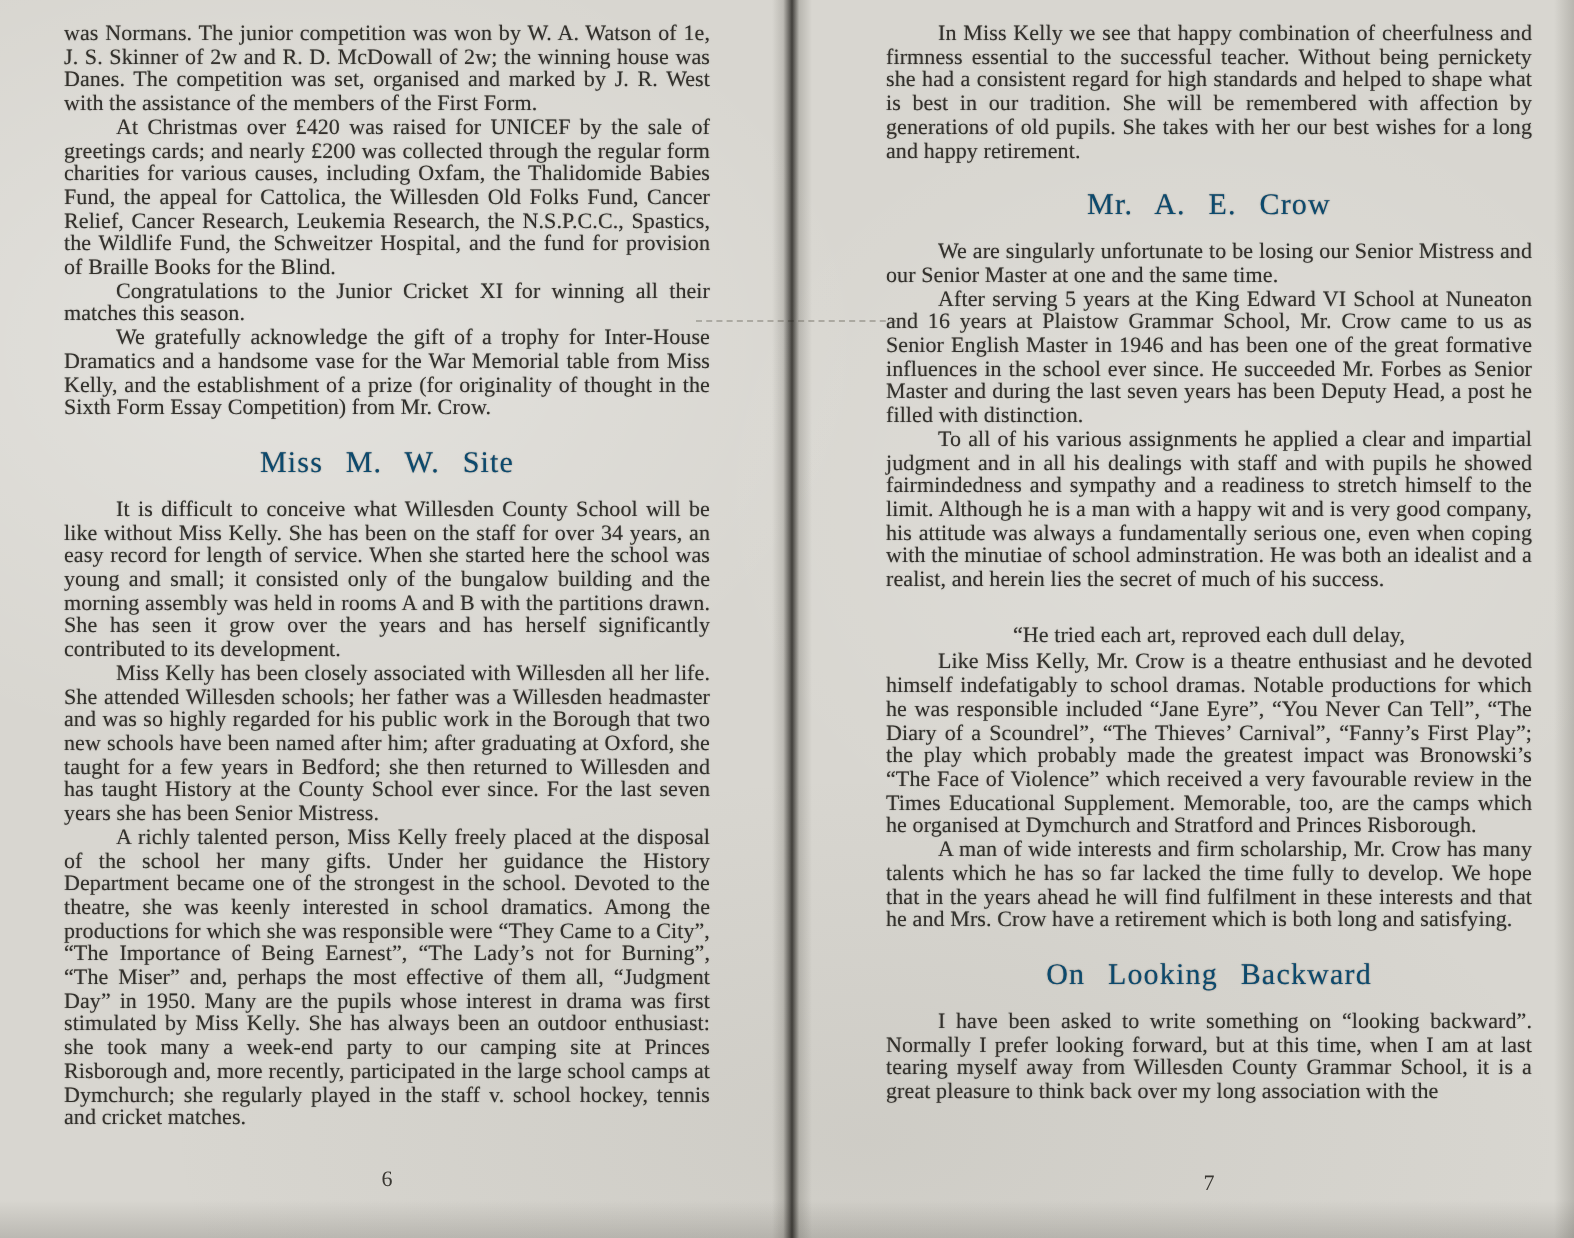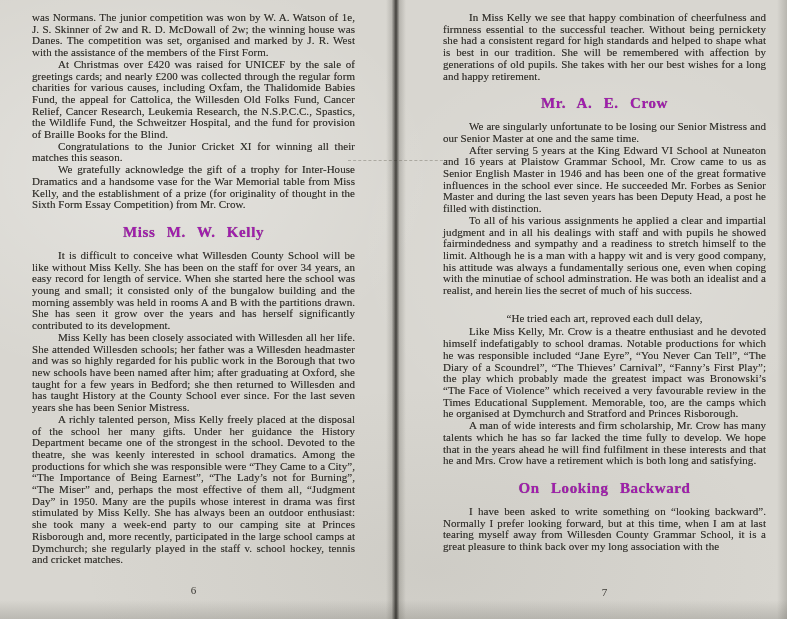--- a/index.html
+++ b/index.html
@@ -24,25 +24,25 @@
     text-align: justify;
     letter-spacing: 0.05px;
     text-shadow: 0 0 0.6px rgba(51,49,44,0.55);
   }
   #col-left  { left: 32px; }
   #col-right { left: 443px; }
   .para { margin: 0; text-indent: 26px; }
   .para.noindent { text-indent: 0; }
   .section-heading {
     font-size: 15px;
-    font-weight: bold;
+    font-weight: normal;
     text-align: center;
     word-spacing: 7px;
     letter-spacing: 0.6px;
-    color: #a21caf;
+    color: #0c4a6e;
     margin: 13px 0 9px 0;
     line-height: 17px;
     text-shadow: 0 0 0.7px rgba(36,34,29,0.6);
   }
   .quote {
     margin: 16px 0 2px 0;
     text-align: center;
     text-indent: 0;
   }
   .signature {
@@ -97,21 +97,21 @@
   }
 </style>
 </head>
 <body>
 
 <div class="col" id="col-left">
   <p class="para noindent">was Normans.  The junior competition was won by W. A. Watson of 1e, J. S. Skinner of 2w and R. D. McDowall of 2w; the winning house was Danes.  The competition was set, organised and marked by J. R. West with the assistance of the members of the First Form.</p>
   <p class="para">At Christmas over £420 was raised for UNICEF by the sale of greetings cards;  and nearly £200 was collected through the regular form charities for various causes, including Oxfam, the Thalidomide Babies Fund, the appeal for Cattolica, the Willesden Old Folks Fund, Cancer Relief, Cancer Research, Leukemia Research, the N.S.P.C.C., Spastics, the Wildlife Fund, the Schweitzer Hospital, and the fund for provision of Braille Books for the Blind.</p>
   <p class="para">Congratulations to the Junior Cricket XI for winning all their matches this season.</p>
   <p class="para">We gratefully acknowledge the gift of a trophy for Inter-House Dramatics and a handsome vase for the War Memorial table from Miss Kelly, and the establishment of a prize (for originality of thought in the Sixth Form Essay Competition) from Mr. Crow.</p>
-  <h2 class="section-heading">Miss M. W. Kelly</h2>
+  <h2 class="section-heading">Miss M. W. Site</h2>
   <p class="para">It is difficult to conceive what Willesden County School will be like without Miss Kelly.  She has been on the staff for over 34 years, an easy record for length of service.  When she started here the school was young and small; it consisted only of the bungalow building and the morning assembly was held in rooms A and B with the partitions drawn.  She has seen it grow over the years and has herself significantly contributed to its development.</p>
   <p class="para">Miss Kelly has been closely associated with Willesden all her life.  She attended Willesden schools; her father was a Willesden headmaster and was so highly regarded for his public work in the Borough that two new schools have been named after him; after graduating at Oxford, she taught for a few years in Bedford; she then returned to Willesden and has taught History at the County School ever since.  For the last seven years she has been Senior Mistress.</p>
   <p class="para">A richly talented person, Miss Kelly freely placed at the disposal of the school her many gifts.  Under her guidance the History Department became one of the strongest in the school.  Devoted to the theatre, she was keenly interested in school dramatics.  Among the productions for which she was responsible were “They Came to a City”, “The Importance of Being Earnest”, “The Lady’s not for Burning”, “The Miser” and, perhaps the most effective of them all, “Judgment Day” in 1950.  Many are the pupils whose interest in drama was first stimulated by Miss Kelly.  She has always been an outdoor enthusiast: she took many a week-end party to our camping site at Princes Risborough and, more recently, participated in the large school camps at Dymchurch; she regularly played in the staff v. school hockey, tennis and cricket matches.</p>
 </div>
 <div class="pagenum" id="pagenum-left">6</div>
 
 <div class="col" id="col-right">
   <p class="para">In Miss Kelly we see that happy combination of cheerfulness and firmness essential to the successful teacher.  Without being pernickety she had a consistent regard for high standards and helped to shape what is best in our tradition.  She will be remembered with affection by generations of old pupils.  She takes with her our best wishes for a long and happy retirement.</p>
   <h2 class="section-heading">Mr. A. E. Crow</h2>
   <p class="para">We are singularly unfortunate to be losing our Senior Mistress and our Senior Master at one and the same time.</p>

